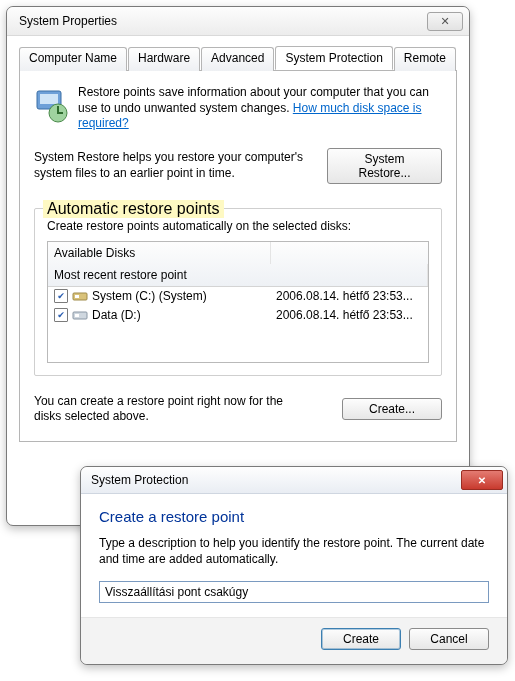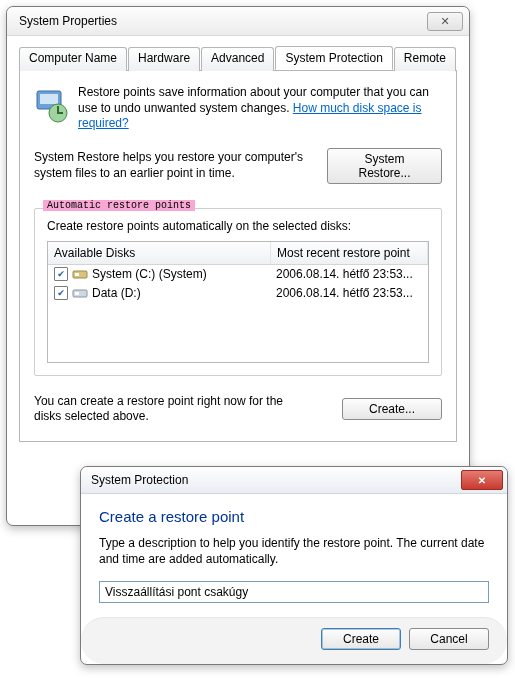--- a/index.html
+++ b/index.html
@@ -115,38 +115,38 @@
     border: 1px solid #cfcfcf;
     border-radius: 2px;
     margin-top: 24px;
     padding: 10px 12px 12px 12px;
     position: relative;
   }
   .group-title {
     position: absolute;
     top: -9px;
     left: 8px;
-    background: #f9a8d4;
+    background: #fef9c3;
     padding: 0 4px;
-    font-size: 10px;
-    font-family: Liberation Mono, monospace;
+    font-size: 16px;
   }
   .group-sub { margin-bottom: 8px; }
   
   .listview {
     border: 1px solid #b9b9b9;
     height: 120px;
     background:#fff;
     display:flex; flex-direction:column;
     font-size:12px;
   }
   .lv-head {
     display:flex;
     background: linear-gradient(#fdfdfd,#eef1f5);
     border-bottom:1px solid #d4d4d4;
+    flex-direction:column;
   }
   .lv-head > div {
     padding: 4px 6px;
     border-right:1px solid #e4e4e4;
   }
   .lv-col1 { width: 210px; }
   .lv-col2 { flex:1; }
   .lv-body { flex:1; overflow:auto; }
   .lv-row { display:flex; align-items:center; height:19px;}
   .lv-row > div { padding: 1px 6px; display:flex; align-items:center; gap:4px;}
@@ -184,21 +184,21 @@
     width:100%; box-sizing:border-box;
     border:1px solid #7a9ac0;
     padding:3px 5px;
     font-size:12px; font-family:inherit;
   }
   .dlg-btnrow {
     display:flex; justify-content:flex-end; gap:8px;
     padding: 10px 18px 14px 18px;
     border-top:1px solid #e6e6e6;
     background:#f3f3f3;
-    border-bottom-left-radius:7px; border-bottom-right-radius:7px;border-radius:23px;
+    border-bottom-left-radius:7px; border-bottom-right-radius:7px;
   }
   .dlg-btnrow .vbtn { min-width: 80px; padding:3px 16px;}
 </style>
 </head>
 <body>
 
 <div class="window" style="left:6px; top:6px; width:464px; height:520px;">
   <div class="titlebar">
     <span>System Properties</span>
     <div class="titlebar-close">

